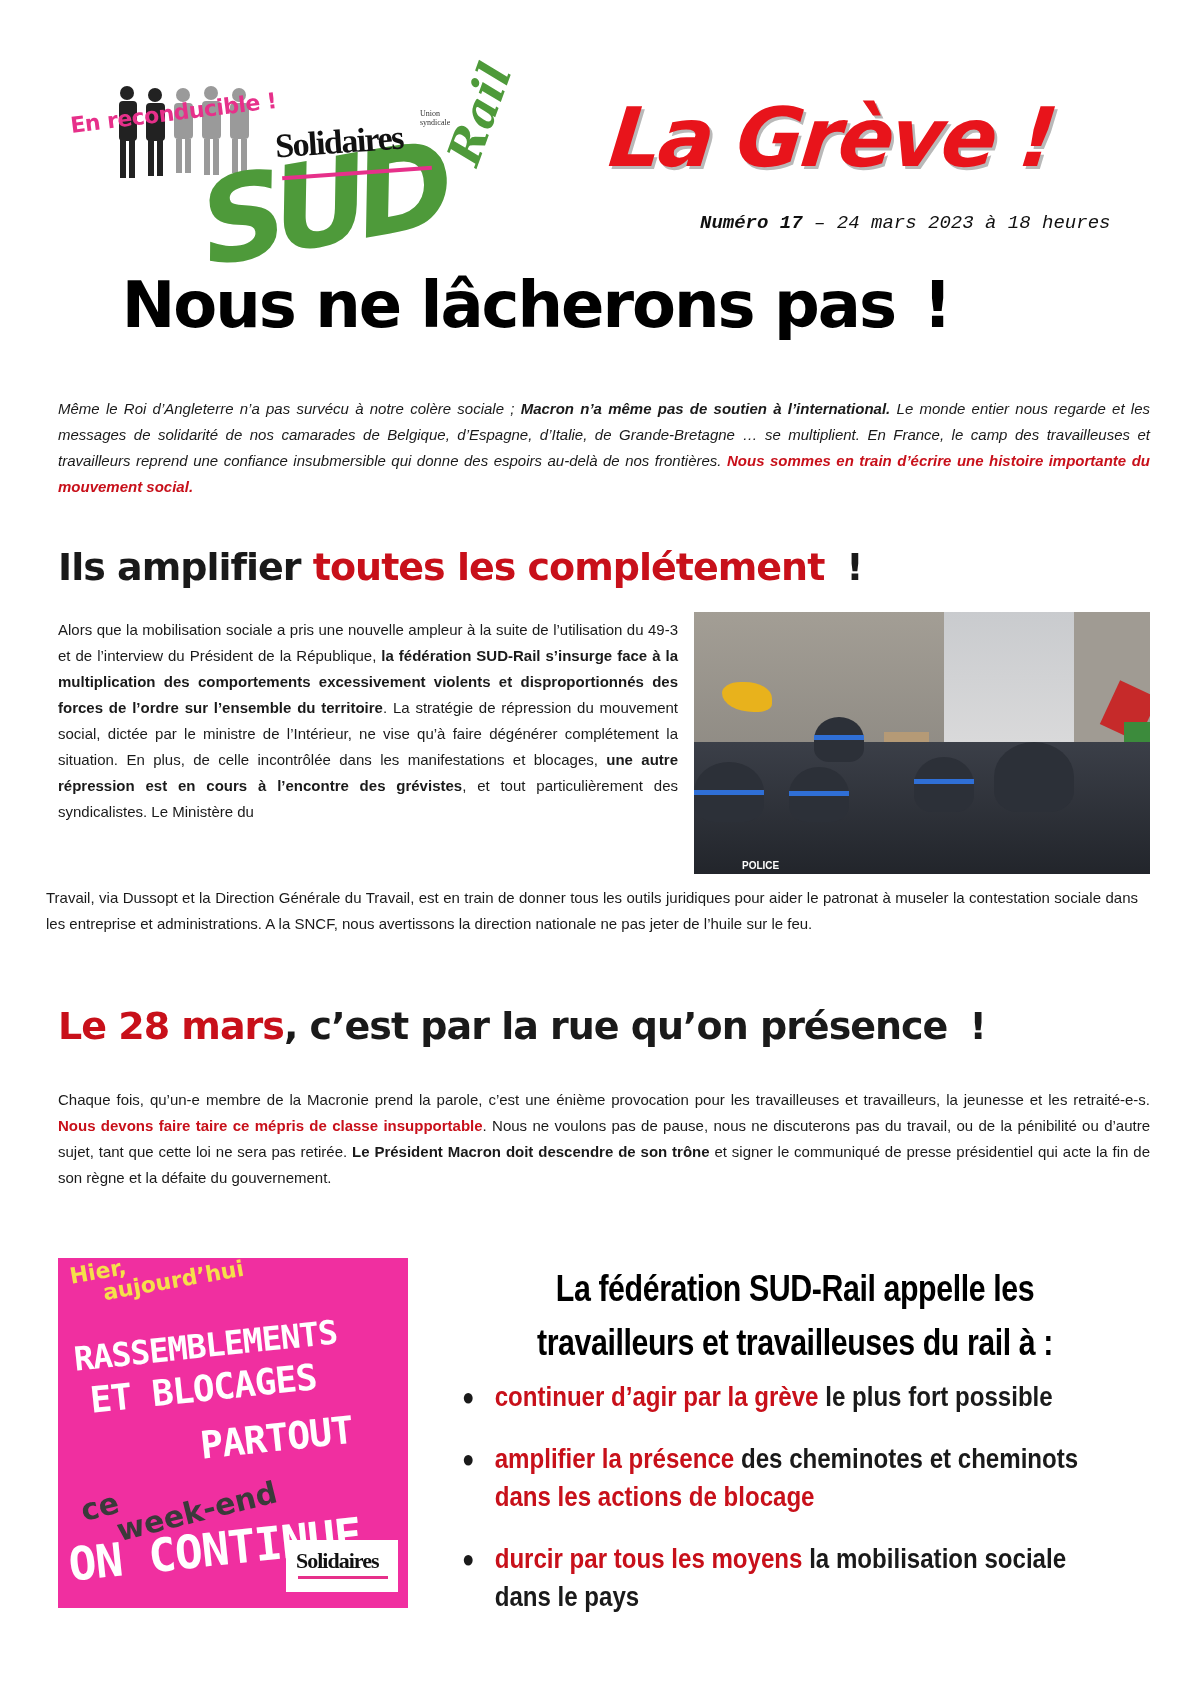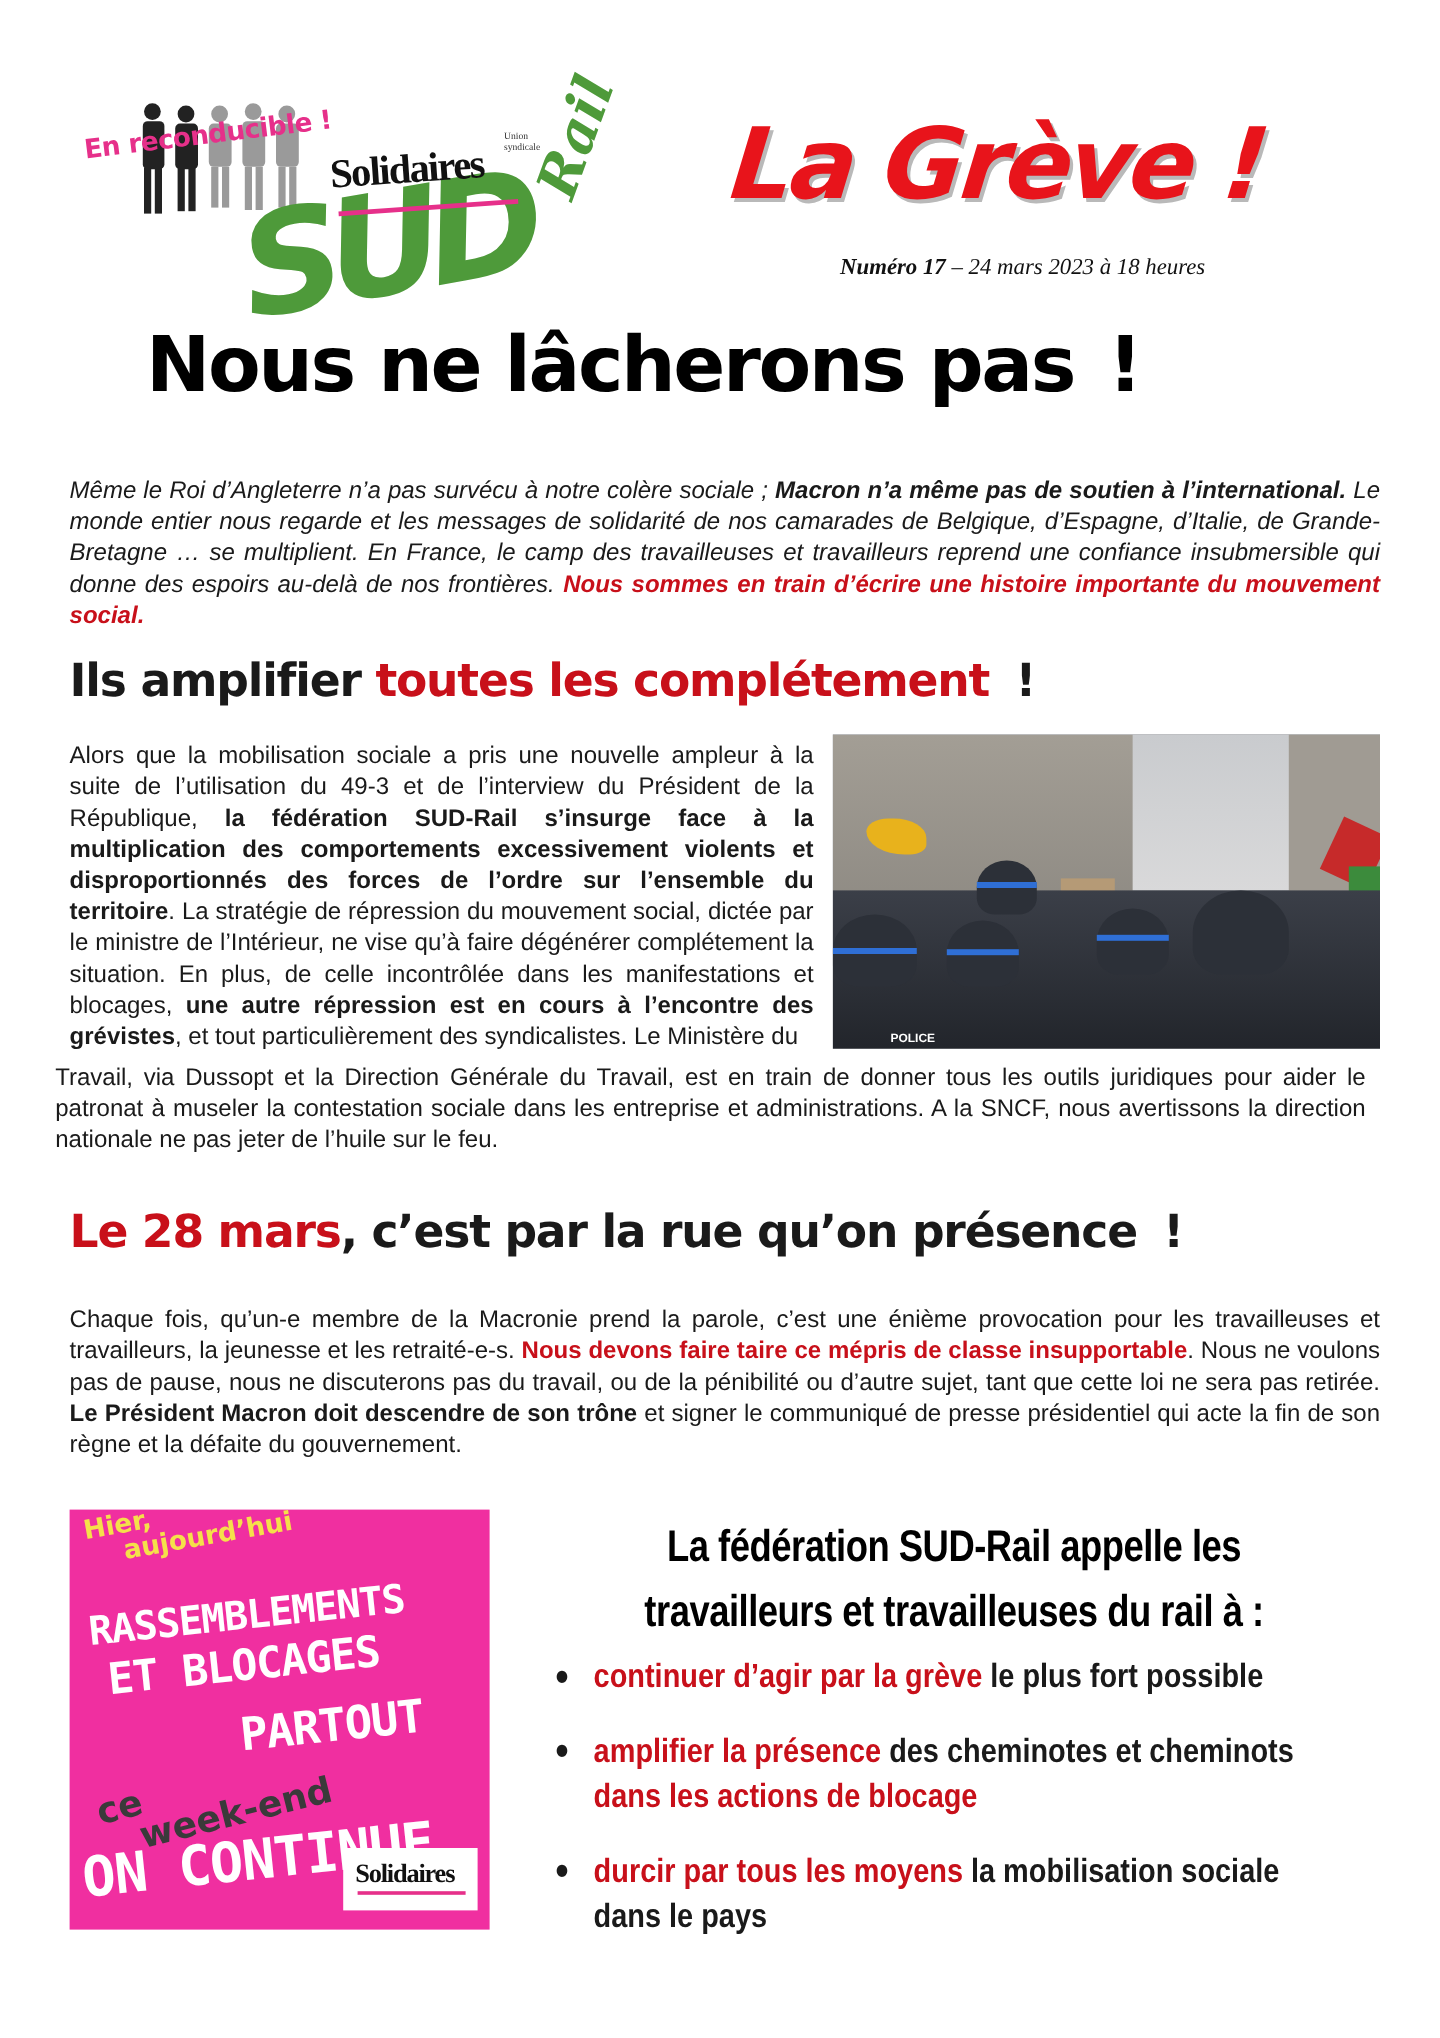--- a/index.html
+++ b/index.html
@@ -13,28 +13,28 @@
   .logo .tagline { left: 2px; top: 28px; font-family: "DejaVu Sans", sans-serif; font-weight: bold; font-size: 22px; color: #e6308a; transform: rotate(-7deg); transform-origin: left bottom; letter-spacing: -0.5px; white-space: nowrap; }
   .logo .solidaires { left: 205px; top: 38px; font-family: "Liberation Serif", serif; font-weight: bold; font-size: 34px; color: #111; letter-spacing: -1.5px; transform: rotate(-4deg); white-space: nowrap; }
   .logo .solidaires-bar { left: 212px; top: 86px; width: 150px; height: 4px; background: #e6308a; transform: rotate(-4deg); }
   .logo .union { left: 340px; top: 24px; font-family: "Liberation Serif", serif; font-size: 8px; line-height: 9px; color: #333; width: 40px; margin-left: 10px; }
   .logo .sud { left: 130px; top: 60px; font-family: "DejaVu Sans", sans-serif; font-weight: bold; font-style: italic; font-size: 118px; color: #4e9a3a; letter-spacing: -12px; transform: rotate(-10deg); line-height: 1; }
   .logo .rail { left: 370px; top: 70px; font-family: "DejaVu Serif", serif; font-weight: bold; font-style: italic; font-size: 46px; color: #4e9a3a; transform: rotate(-70deg); transform-origin: left top; line-height: 1; }
 
   
   .masthead { left: 610px; top: 90px; width: 540px; height: 110px; }
   .masthead .title { left: 0; top: 0; font-family: "DejaVu Sans", sans-serif; font-weight: bold; font-style: italic; font-size: 82px; color: #e8141b; letter-spacing: -3px; text-shadow: 3px 3px 0 #b9b9b9; white-space: nowrap; transform: skewX(-6deg); }
-  .issue { left: 700px; top: 212px; font-family: Liberation Serif, serif; font-style: italic; font-size: 19px; color: #111; white-space: nowrap; }
+  .issue { left: 700px; top: 212px; font-family: Liberation Mono, monospace; font-style: italic; font-size: 19px; color: #111; white-space: nowrap; }
   .issue b { font-weight: bold; }
 
   
   .headline-main { left: 0; width: 1072px; top: 268px; text-align: center; font-family: "DejaVu Sans", sans-serif; font-weight: bold; font-size: 64px; letter-spacing: -2px; color: #000; white-space: nowrap; }
   .headline-main .excl { margin-left: 28px; }
 
-  .para { font-size: 20px; line-height: 26px; text-align: justify; }
+  .para { font-size: 15px; line-height: 26px; text-align: justify; }
   .intro { left: 58px; top: 396px; width: 1092px; font-style: italic; }
   .red { color: #c8101a; }
   .bold { font-weight: bold; }
 
   .h2 { font-family: "DejaVu Sans", sans-serif; font-weight: bold; font-size: 38px; letter-spacing: -1px; white-space: nowrap; }
   .h2-repress { left: 58px; top: 545px; }
   .h2-repress .excl { margin-left: 22px; }
 
   .photo { left: 694px; top: 612px; width: 456px; height: 262px; overflow: hidden; background: #8d8f94; }
   .photo .sky { left: 0; top: 0; width: 456px; height: 130px; background: linear-gradient(180deg, #c9cbce 0%, #d9d9da 100%); }

